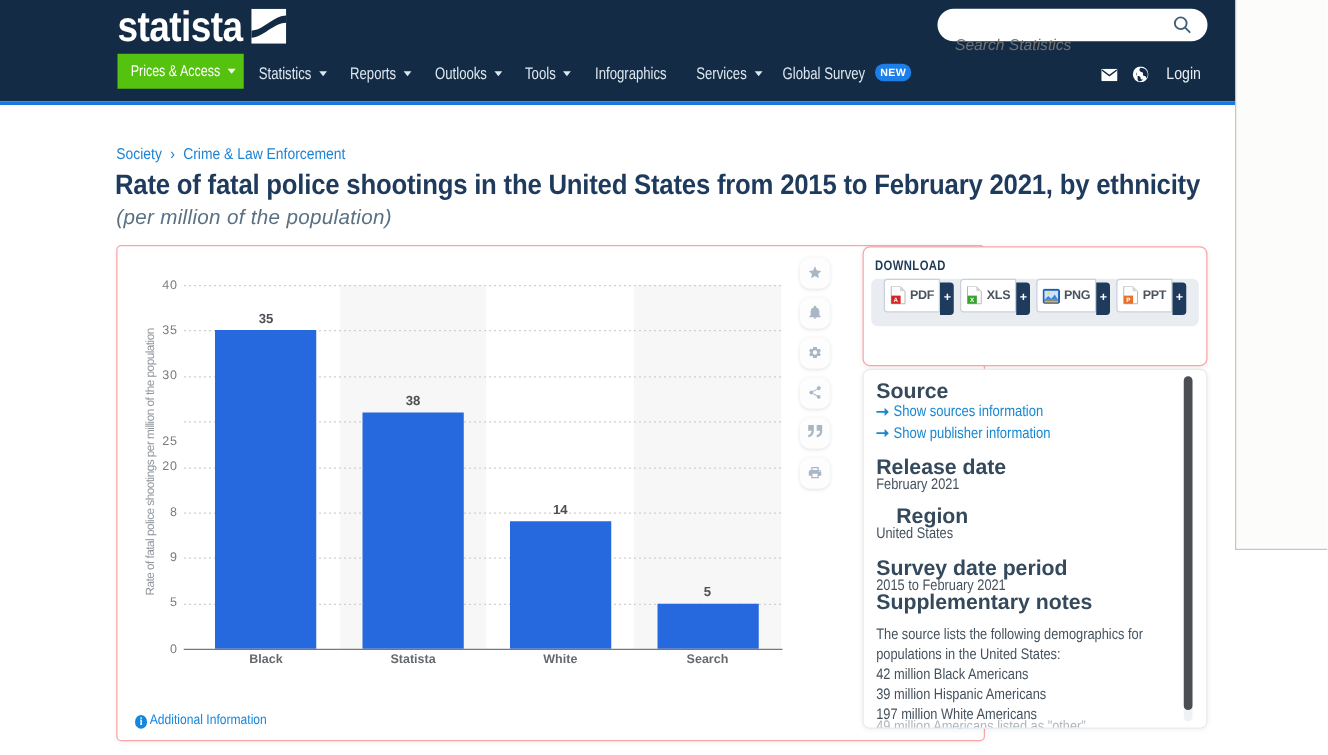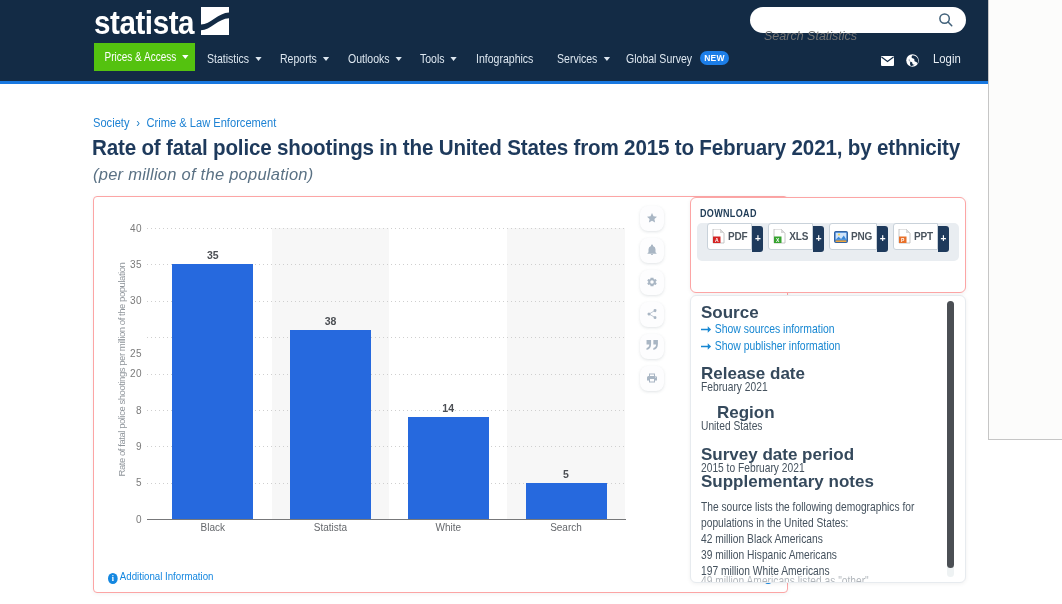--- a/index.html
+++ b/index.html
@@ -32,21 +32,21 @@
   #title { left:92px; top:135px; font-size:22.5px; font-weight:bold; color:#1e3a5c; letter-spacing:-0.2px; white-space:nowrap; transform:scaleX(0.9156); transform-origin:left top; }
   #subtitle { left:93px; top:165px; font-size:16.5px; letter-spacing:0.25px; font-style:italic; color:#5a7184; }
 
   
   #chartcard { left:93px; top:196px; width:695px; height:397px; background:#fff; border:1px solid #fca5a5; border-radius:4px; box-shadow:0 1px 4px rgba(0,0,0,0.05); }
   .band { position:absolute; top:31px; height:291px; width:117.75px; background:#f7f7f7; }
   .grid { position:absolute; left:53px; width:479px; height:1px; background:repeating-linear-gradient(90deg,#cfcfcf 0 1.5px,transparent 1.5px 4px); }
   #xaxis { position:absolute; left:53px; top:322px; width:479px; height:1px; background:#77787a; }
   .bar { position:absolute; background:#2669de; width:81px; }
   .ylab { position:absolute; width:40px; text-align:right; font-size:10px; color:#7a7a7a; letter-spacing:0.5px; }
-  .xlab { position:absolute; width:117.75px; text-align:center; top:325px; font-size:10px; color:#65686c; }
+  .xlab { position:absolute; width:117.75px; text-align:center; top:325px; font-size:10px; color:#65686c;font-weight:bold; }
   .vlab { position:absolute; width:81px; text-align:center; font-size:10.5px; font-weight:bold; color:#4c4f54; }
   #ytitle { position:absolute; left:-85px; top:167px; width:224px; transform:rotate(-90deg); transform-origin:center; font-size:9.5px; letter-spacing:-0.45px; color:#8f959b; text-align:center; white-space:nowrap; }
   .tool { position:absolute; left:546px; width:24px; height:25px; background:#fdfdfe; border-radius:8px; box-shadow:0 1px 3px rgba(120,130,140,0.22); color:#a9b6c4; text-align:center; }
   .tool svg { margin-top:6px; }
   #copyright { position:absolute; right:14px; top:355px; font-size:11px; color:#47627c; transform:scaleX(0.88); transform-origin:right top; white-space:nowrap; }
   #addinfo { position:absolute; left:14px; top:373px; font-size:11px; color:#1487e0; transform:scaleX(0.88); transform-origin:left top; white-space:nowrap; }
   #showsource { position:absolute; right:14px; top:373px; font-size:11px; color:#1487e0; transform:scaleX(0.88); transform-origin:right top; white-space:nowrap; }
   .infoi { display:inline-block; width:11px; height:11px; border-radius:50%; background:#1487e0; color:#fff; font-size:9px; font-weight:bold; text-align:center; line-height:11px; vertical-align:-1px; font-family:"Liberation Serif",serif; }
 
   

